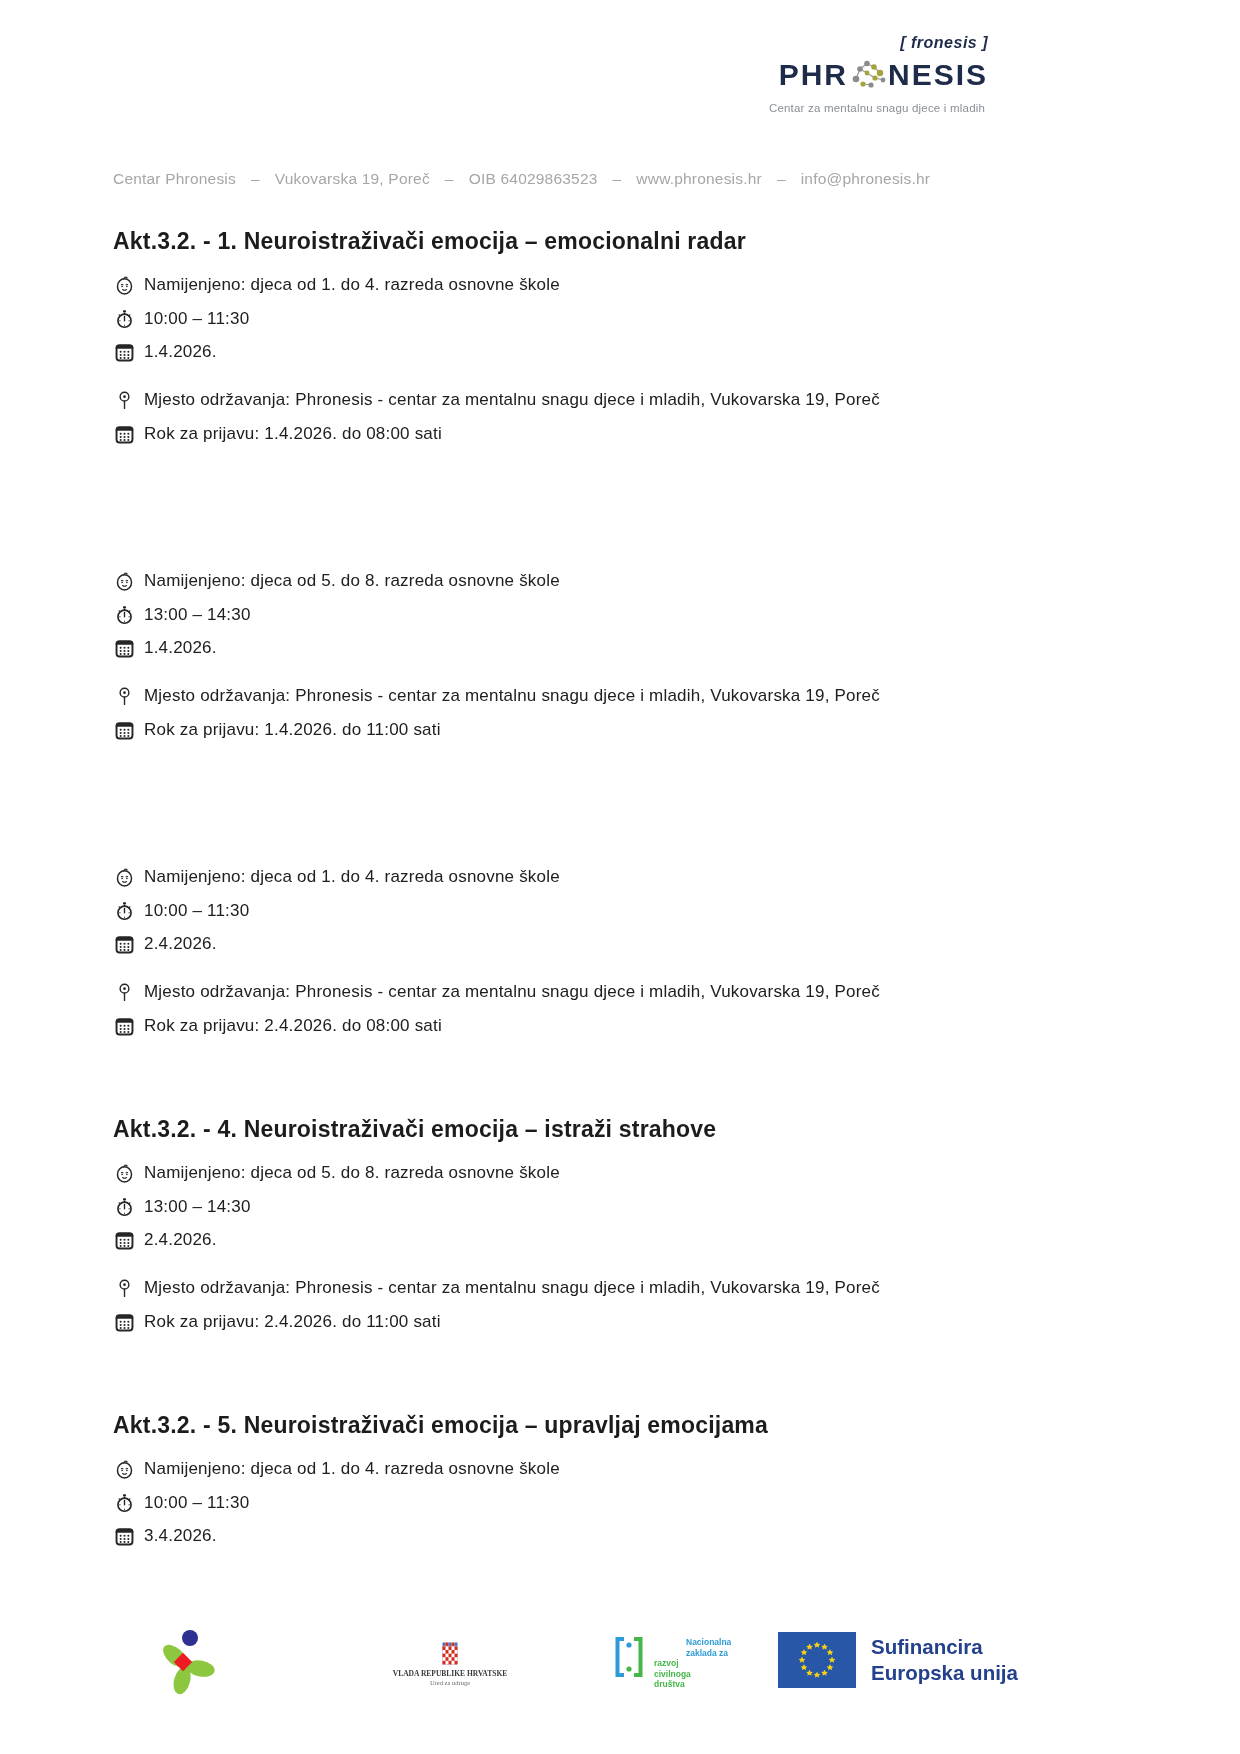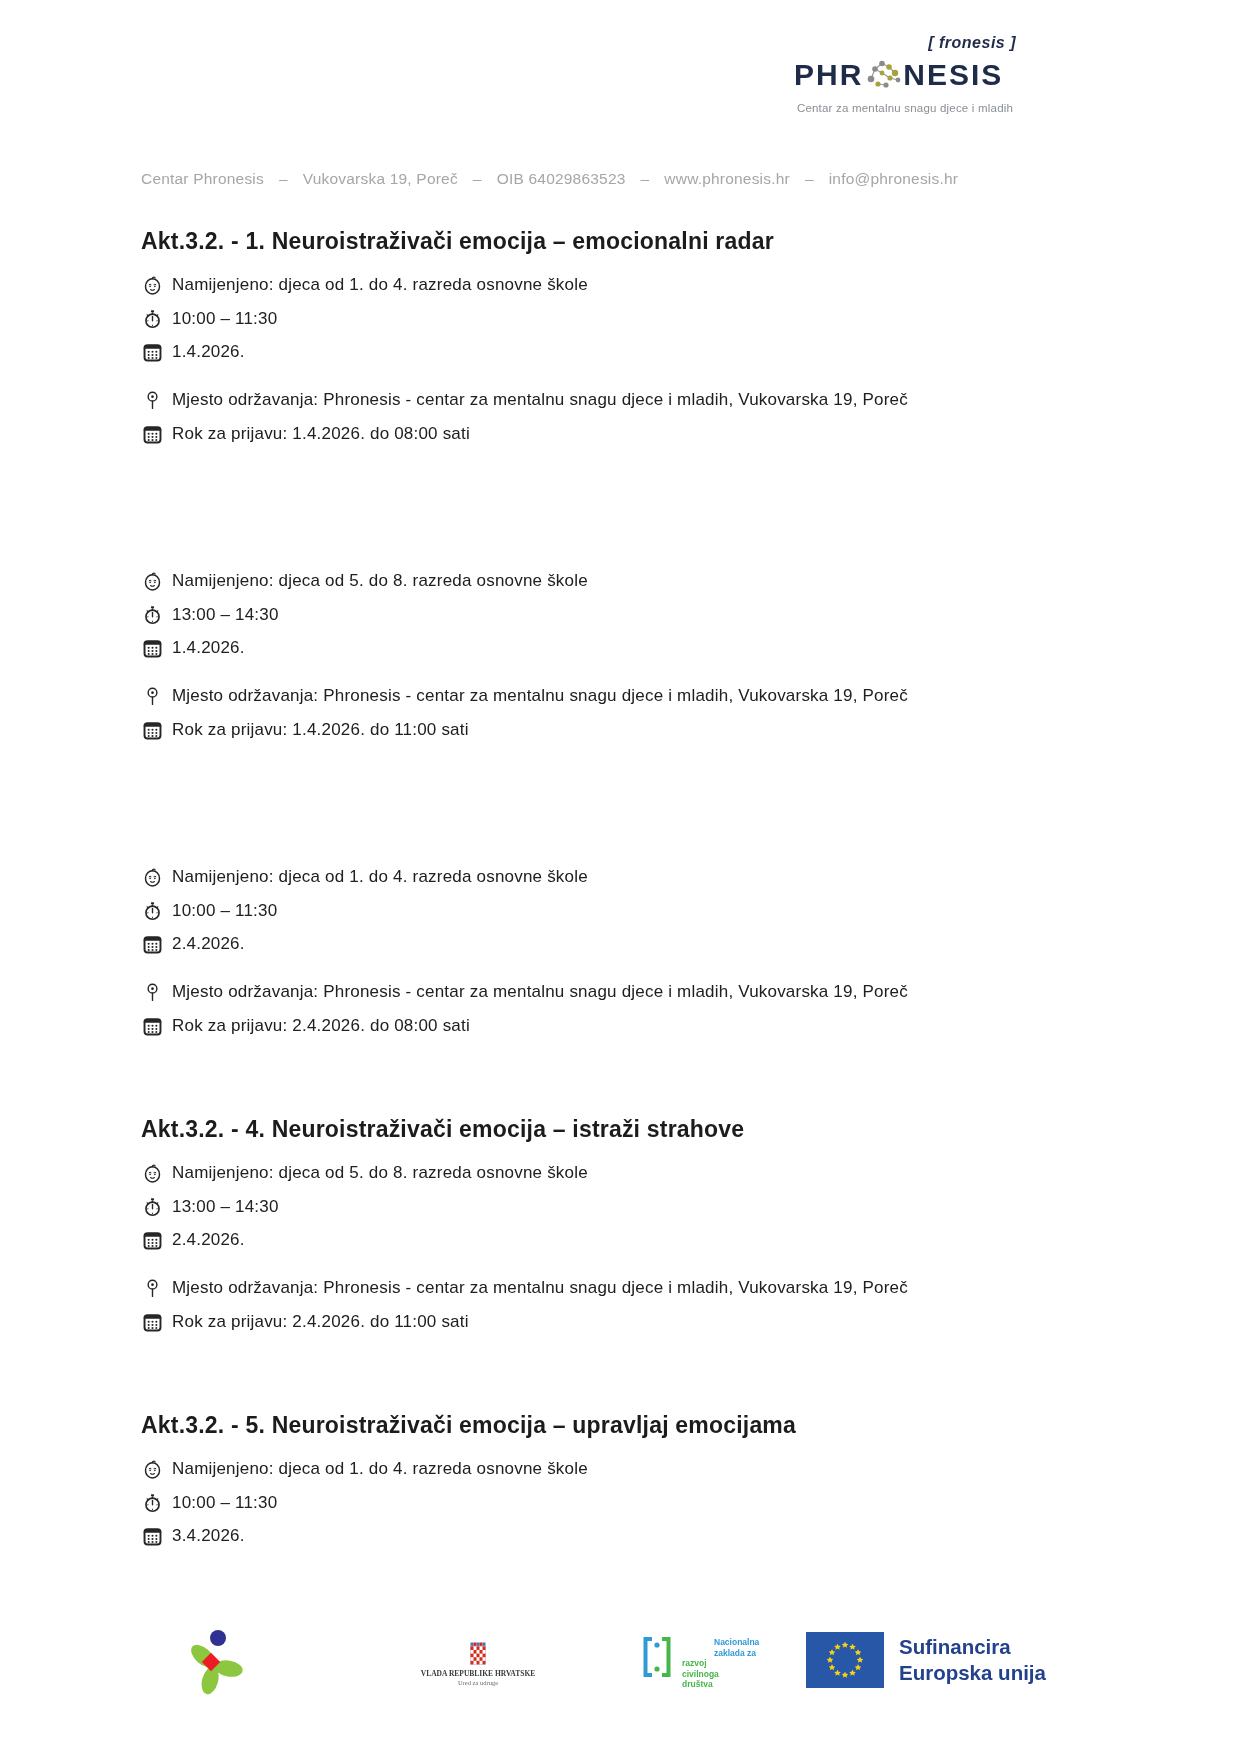--- a/index.html
+++ b/index.html
@@ -1,26 +1,26 @@
 <!DOCTYPE html>
 <html><head>
 <meta charset="utf-8">
 <style>
   html,body{margin:0;padding:0;}
   body{
     width:1240px;height:1754px;background:#ffffff;
     font-family:"Liberation Sans","DejaVu Sans",sans-serif;
     color:#202020;position:relative;overflow:hidden;
   }
-  .page{position:absolute;inset:0;margin-left:28px;}
+  .page{position:absolute;inset:0;}
 
   
   .logo-block{position:absolute;left:766px;top:34px;width:222px;}
   .logo-fronesis{text-align:right;font-size:16px;font-style:italic;font-weight:700;color:#1e2b49;letter-spacing:.5px;}
-  .logo-name{display:flex;align-items:center;margin-top:6px;
+  .logo-name{display:flex;align-items:center;justify-content:flex-end;margin-top:6px;
              font-size:30px;font-weight:800;letter-spacing:2px;color:#1e2b49;}
   .logo-name svg{margin:0 2px 2px 2px;}
   .logo-tagline{margin-top:10px;text-align:center;font-size:11.5px;color:#8a8f94;letter-spacing:.2px;white-space:nowrap;}
 
   
   .contact{position:absolute;left:113px;top:170px;width:1020px;
            font-size:15.5px;color:#a6a6a6;white-space:nowrap;letter-spacing:.2px;}
   .contact .sep{margin:0 15px;}
 
   

